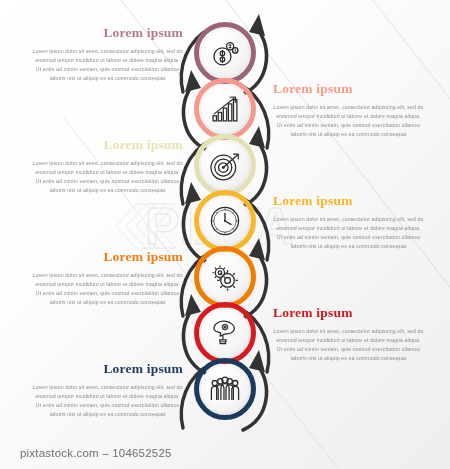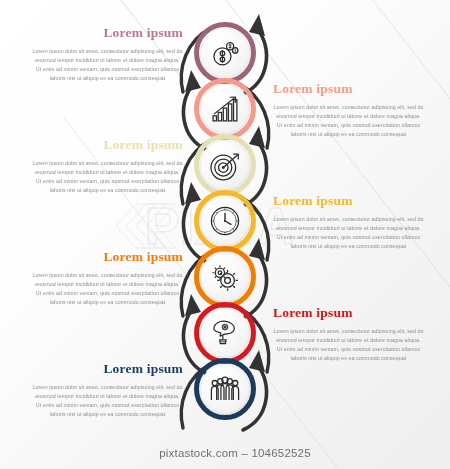--- a/index.html
+++ b/index.html
@@ -36,21 +36,20 @@
     position:absolute; left:110px; top:196px;
     width:72px; height:58px; opacity:.5;
   }
   #wm-pixta{
     position:absolute; left:145px; top:196px;
     width:190px; height:62px; opacity:.55;
     font-family:"Liberation Sans", sans-serif;
   }
   #wm-footer{
     position:absolute; left:0; right:0; bottom:10px;
-    text-align:center;
     font-size:11.5px; color:#6f6f6f; letter-spacing:.2px;padding-left:20px;
   }
 
   
   #chain{ position:absolute; inset:0;padding-left:28px; }
 
   .step{
     position:absolute;
     left:0; right:0;
     height:68px;

